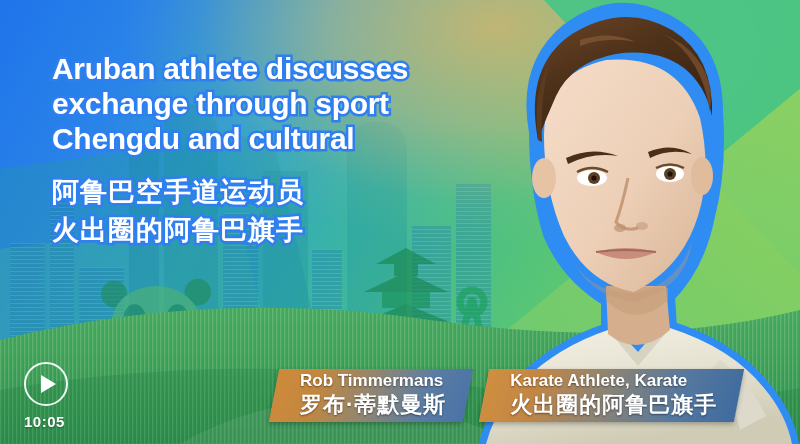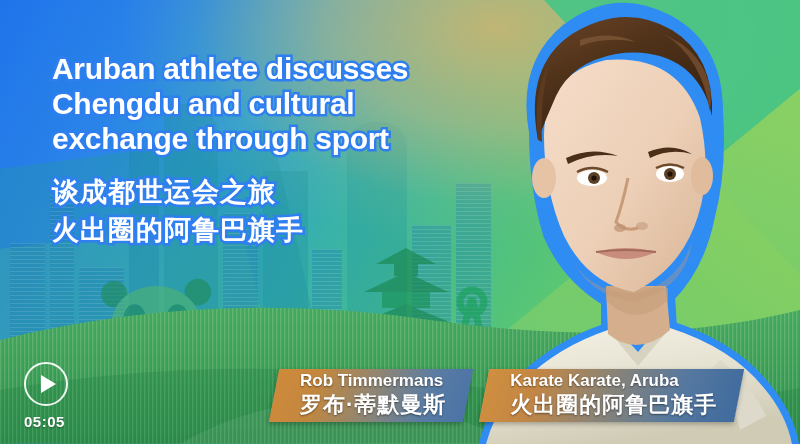--- a/index.html
+++ b/index.html
@@ -368,41 +368,41 @@
     <path d="M176 252 Q206 244 236 252 Q206 266 176 252 Z" fill="#c98d7e"></path>
     <path d="M176 252 Q206 248 236 252" stroke="#a36a5c" stroke-width="2" fill="none"></path>
 
     <path d="M150 250 Q160 290 214 294 Q258 284 272 242
              Q266 288 214 302 Q162 294 150 250 Z" fill="#c69c79" opacity=".35"></path>
   </svg>
 
   <div class="title-block">
     <div class="title-en">
       <div>Aruban athlete discusses</div>
+      <div>exchange through sport</div>
       <div>Chengdu and cultural</div>
-      <div>exchange through sport</div>
     </div>
     <div class="title-zh">
-      <div>谈成都世运会之旅</div>
+      <div>阿鲁巴空手道运动员</div>
       <div>火出圈的阿鲁巴旗手</div>
     </div>
   </div>
 
   <div class="lower-third">
     <div class="lt-panel name">
       <span class="lt-en">Rob Timmermans</span>
       <span class="lt-zh">罗布·蒂默曼斯</span>
     </div>
     <div class="lt-gap"></div>
     <div class="lt-panel role">
-      <span class="lt-en">Karate Karate, Aruba</span>
+      <span class="lt-en">Karate Athlete, Karate</span>
       <span class="lt-zh">火出圈的阿鲁巴旗手</span>
     </div>
   </div>
 
   <div class="play-wrap">
     <div class="play-btn">
       <div class="play-tri"></div>
     </div>
-    <div class="duration">05:05</div>
+    <div class="duration">10:05</div>
   </div>
 
 </div>
 
 </body></html>

